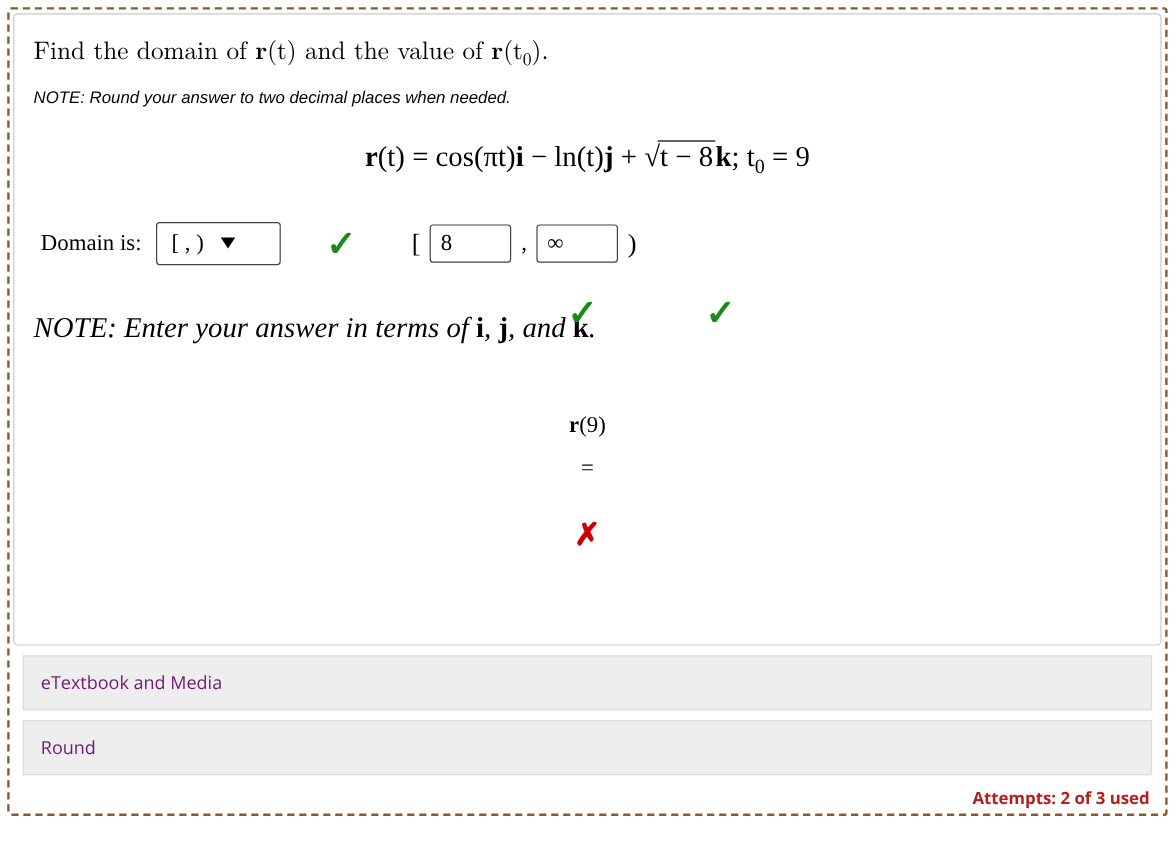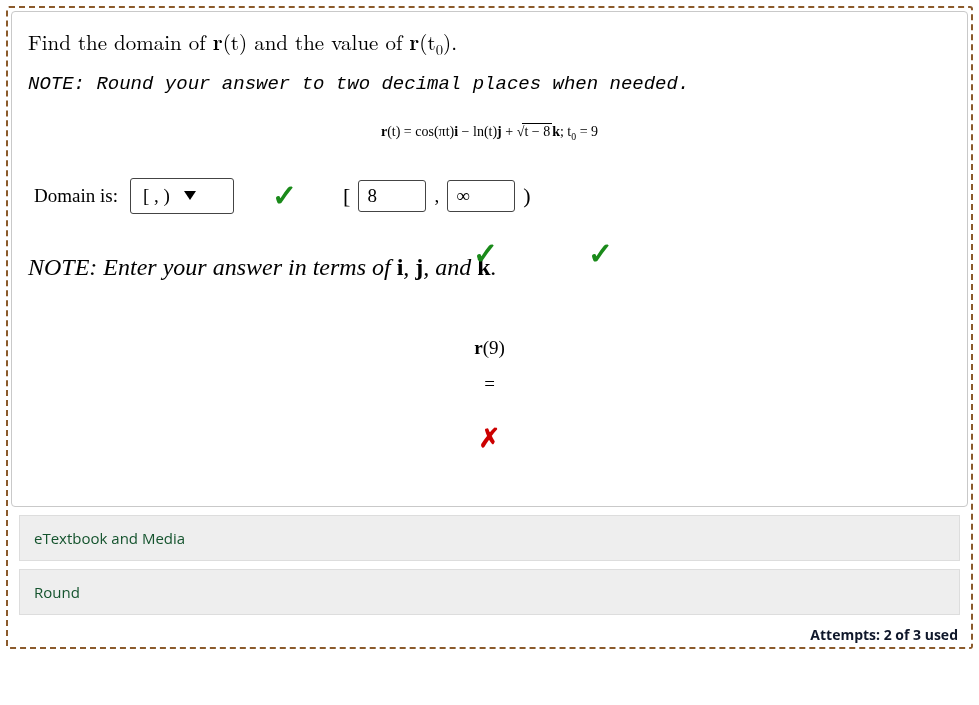--- a/index.html
+++ b/index.html
@@ -14,38 +14,38 @@
   }
   .dashed-wrap {
     border: 2px dashed #8b5a2b;
     border-radius: 3px;
     padding: 3px;
     box-sizing: border-box;
   }
   .question-box {
     border: 1px solid #c9c9c9;
     border-radius: 4px;
-    padding: 14px 16px 32px 16px;
+    padding: 14px 16px 56px 16px;
     margin: 0;
     box-sizing: border-box;
   }
   .prompt {
     font-size: 21px;
     margin: 0 0 14px 0;
     font-family: 'Latin Modern Roman', 'Computer Modern', Georgia, serif;
   }
   .note {
     font-style: italic;
-    font-size: 19px;
+    font-size: 14px;
     margin: 0 0 28px 0;
-    font-family: Liberation Mono, monospace;
+    font-family: Liberation Sans, sans-serif;
   }
   .equation {
     text-align: center;
-    font-size: 14px;
+    font-size: 24px;
     margin: 0 auto 36px auto;
     font-family: Liberation Serif, serif;
   }
   .bold { font-weight: bold; }
   .sqrt-bar {
     border-top: 1.2px solid #000;
     display: inline-block;
     padding: 0 2px;
     margin-left: -2px;
   }
@@ -117,30 +117,30 @@
     margin-bottom: 20px;
     flex-direction: column;
   }
   .sub { font-size: 0.7em; vertical-align: sub; }
   .accordion {
     background: #eeeeee;
     border: 1px solid #ddd;
     padding: 12px 14px;
     font-family: 'Open Sans', 'Lato', Arial, sans-serif;
     font-size: 15px;
-    color: #14532d;
+    color: #701a75;
     margin: 8px 8px 0 8px;
     cursor: pointer;
   }
   .attempts {
     text-align: right;
     font-family: 'Open Sans', Arial, sans-serif;
     font-size: 14px;
     font-weight: bold;
-    color: #0f172a;
+    color: #b91c1c;
     padding: 10px 10px 0 0;
   }
   .infinity { font-size: 19px; }
 </style>
 </head>
 <body>
 
 <div class="dashed-wrap">
   <div class="question-box">
 

